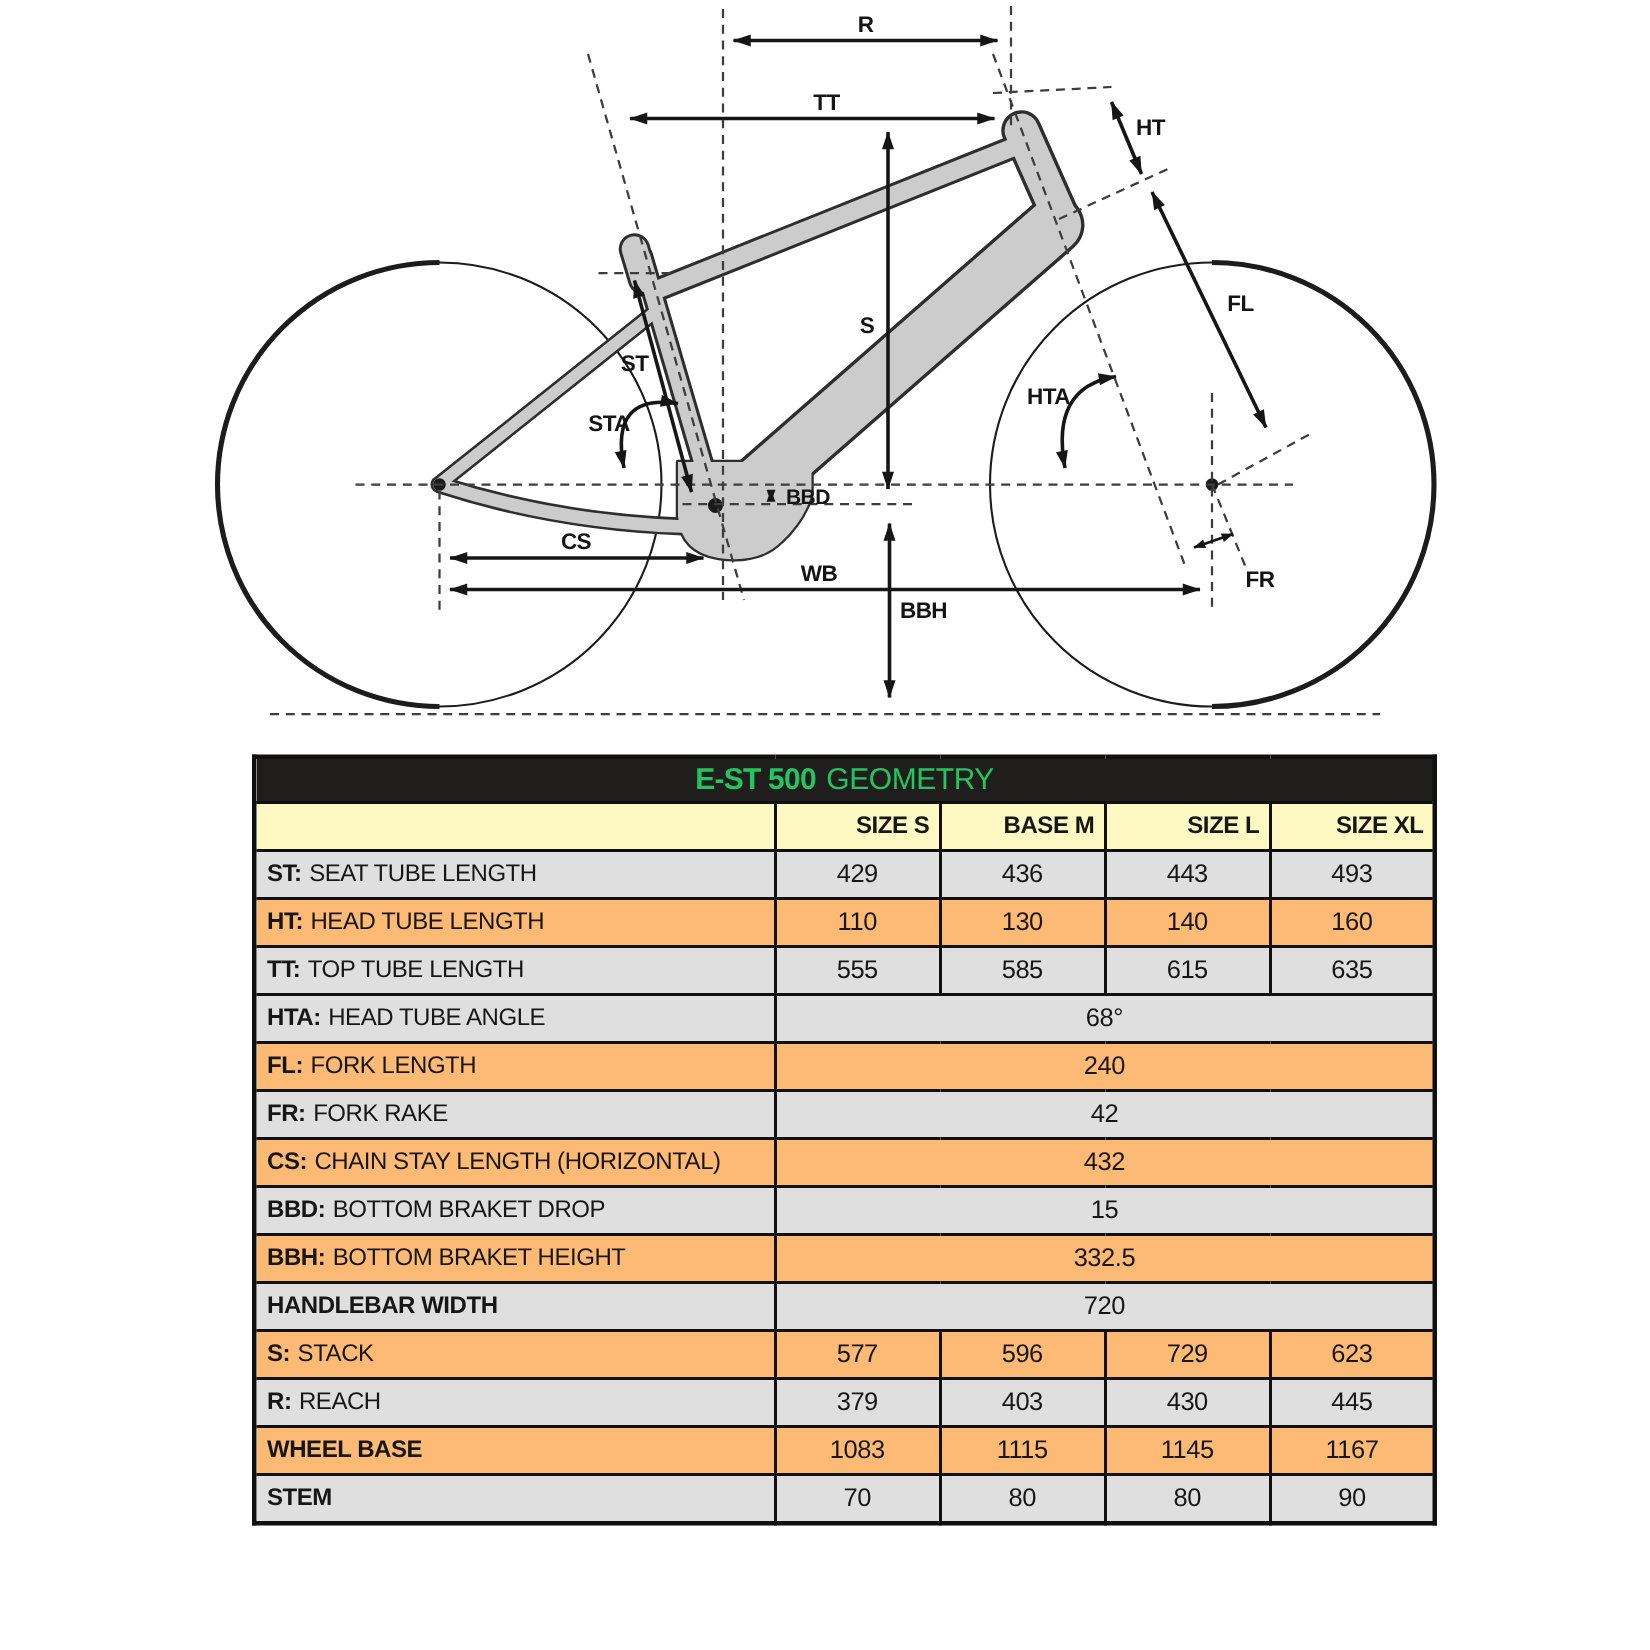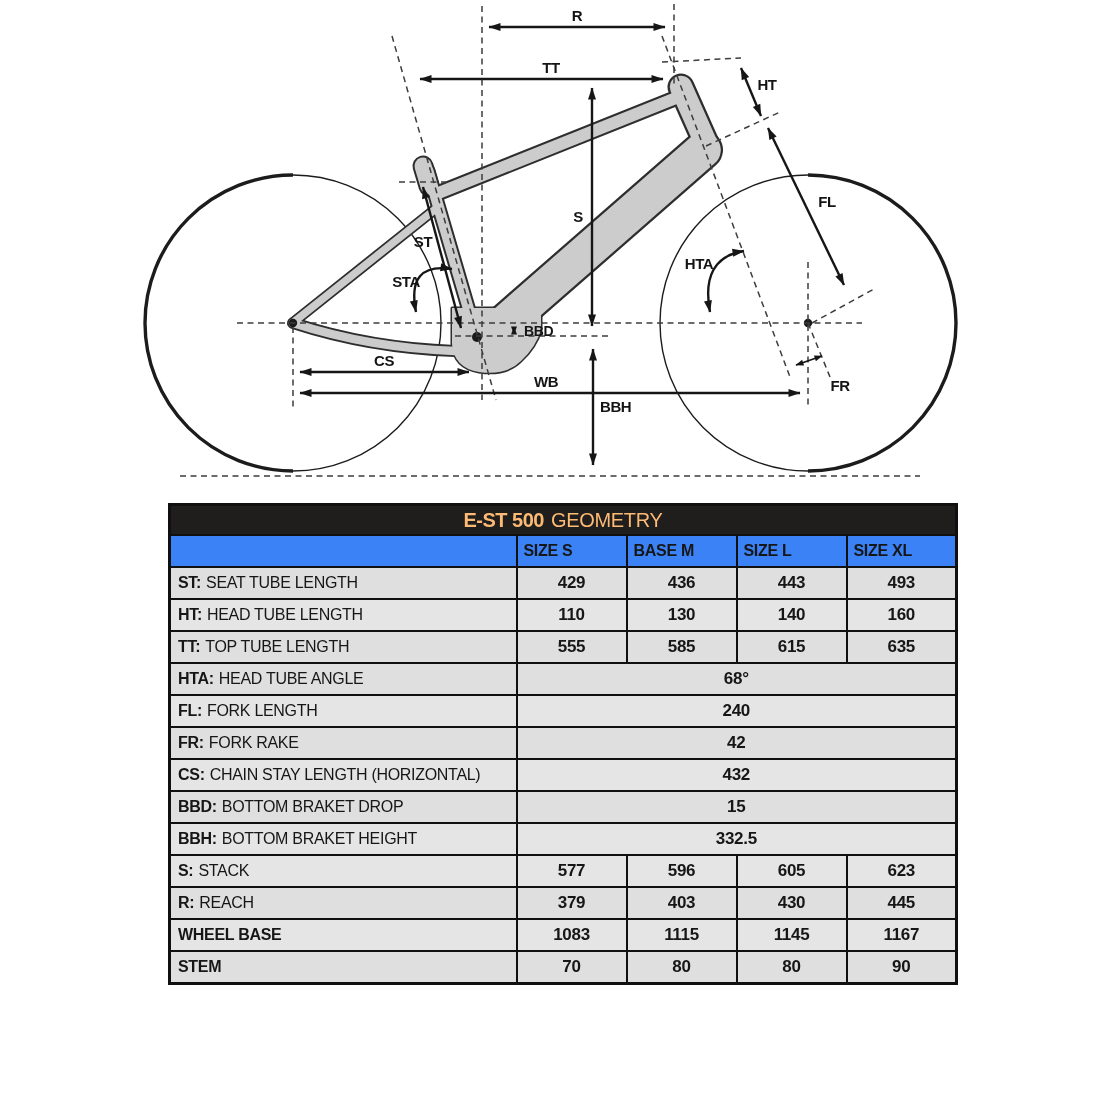--- a/index.html
+++ b/index.html
@@ -20,29 +20,29 @@
   .dot{fill:#1a1a1a;}
   .mk{fill:var(--ink);}
   .dlab{font-family:"Liberation Sans",sans-serif;font-weight:700;font-size:15px;fill:#141414;letter-spacing:-0.4px;}
   .dlab.small{font-size:14px;}
 
   
   .tablewrap{position:absolute;left:168px;top:503px;width:787px;}
   table{width:100%;border-collapse:collapse;table-layout:fixed;
         border:3px solid var(--table-border);letter-spacing:-0.3px;}
   th,td{border:2px solid var(--table-border);padding:0 6px;height:30px;overflow:hidden;white-space:nowrap;}
-  th.title-bar{background:var(--table-header-bg);color:#fdba74;font-size:20px;font-weight:400;
+  th.title-bar{background:var(--table-header-bg);color:#22c55e;font-size:20px;font-weight:400;
                text-align:center;height:28px;border:2px solid var(--table-border);}
   th.title-bar b{font-weight:700;margin-right:7px;letter-spacing:-0.5px;}
-  tr.cols th{background:#3b82f6;font-weight:700;font-size:16px;text-align:left;}
+  tr.cols th{background:#fef9c3;font-weight:700;font-size:16px;text-align:right;}
   td.lbl{font-size:16px;font-weight:400;text-align:left;padding-left:7px;background:inherit;}
   td.lbl b{font-weight:700;margin-right:5px;text-align:center;}
-  td.val{font-weight:700;font-size:17px;text-align:center;}
+  td.val{font-weight:400;font-size:17px;text-align:center;}
   tr.alt{background:var(--table-row-alt);}
-  tr.plain{background:#e5e5e5;}
+  tr.plain{background:#fdba74;}
 </style>
 </head>
 <body>
 
 <div class="page">
 
   <svg width="1100" height="500" viewBox="0 0 1100 500">
     <defs>
       <marker id="ae" orient="auto" markerUnits="userSpaceOnUse" markerWidth="14" markerHeight="10" refX="12.5" refY="5">
         <path class="mk" d="M1,1 L13,5 L1,9 Z"></path>
@@ -200,25 +200,29 @@
           <td class="val" colspan="4">432</td>
         </tr>
         <tr class="alt">
           <td class="lbl"><b>BBD:</b><span>BOTTOM BRAKET DROP</span></td>
           <td class="val" colspan="4">15</td>
         </tr>
         <tr class="plain">
           <td class="lbl"><b>BBH:</b><span>BOTTOM BRAKET HEIGHT</span></td>
           <td class="val" colspan="4">332.5</td>
         </tr>
+        <tr class="alt">
+          <td class="lbl"><b>HANDLEBAR WIDTH</b><span></span></td>
+          <td class="val" colspan="4">720</td>
+        </tr>
         <tr class="plain">
           <td class="lbl"><b>S:</b><span>STACK</span></td>
           <td class="val">577</td>
           <td class="val">596</td>
-          <td class="val">605</td>
+          <td class="val">729</td>
           <td class="val">623</td>
         </tr>
         <tr class="alt">
           <td class="lbl"><b>R:</b><span>REACH</span></td>
           <td class="val">379</td>
           <td class="val">403</td>
           <td class="val">430</td>
           <td class="val">445</td>
         </tr>
         <tr class="plain">

